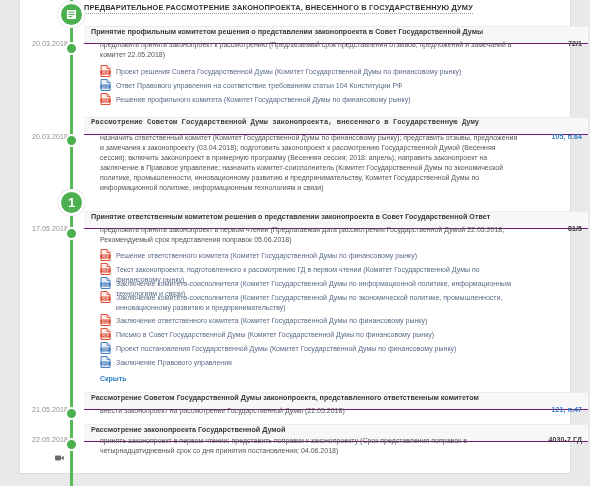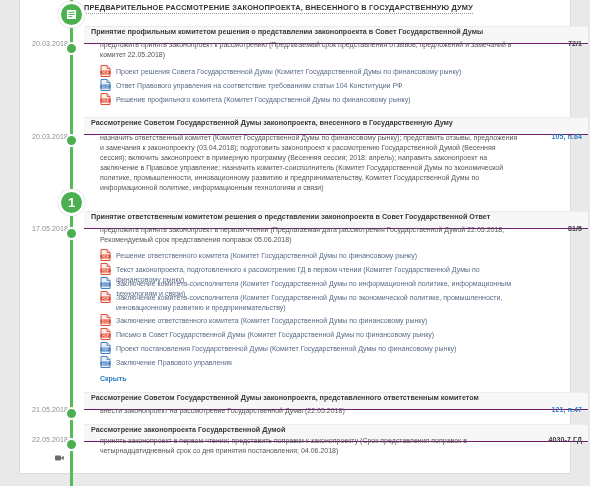--- a/index.html
+++ b/index.html
@@ -222,21 +222,21 @@
       <svg viewBox="0 0 11 12" width="11" height="12">
         <path d="M1 .5h6l3 3v8H1z" fill="#fdecea" stroke="#e0513a" stroke-width="1"></path>
         <path d="M7 .5v3h3" fill="#f7c4bb" stroke="#e0513a" stroke-width=".8"></path>
         <rect x="0.3" y="5.6" width="10.4" height="4" rx="1" fill="#e0513a"></rect>
         <text x="5.5" y="9" font-size="3.1" fill="#ffffff" text-anchor="middle" font-family="Liberation Sans">PDF</text>
       </svg>
     </span>
     <span class="doc-label">Решение профильного комитета (Комитет Государственной Думы по финансовому рынку)</span>
   </div>
 
-  <div class="section-bar" style="top:117px;">
+  <div class="section-bar" style="top:117px;font-family:Liberation Mono, monospace;">
     <span class="lbl">Рассмотрение Советом Государственной Думы законопроекта, внесенного в Государственную Думу</span>
   </div>
 
   <div class="event" style="top:133px;">
     <div class="event-date">20.03.2018</div>
     <div class="event-body">назначить ответственный комитет (Комитет Государственной Думы по финансовому рынку); представить отзывы, предложения и замечания к законопроекту (03.04.2018); подготовить законопроект к рассмотрению Государственной Думой (Весенняя сессия); включить законопроект в примерную программу (Весенняя сессия; 2018: апрель); направить законопроект на заключение в Правовое управление; назначить комитет-соисполнитель (Комитет Государственной Думы по экономической политике, промышленности, инновационному развитию и предпринимательству, Комитет Государственной Думы по информационной политике, информационным технологиям и связи)</div>
     <div class="event-ref ref-link">105, п.64</div>
   </div>
   <div class="node-dot" style="top:134px;"></div>
 

